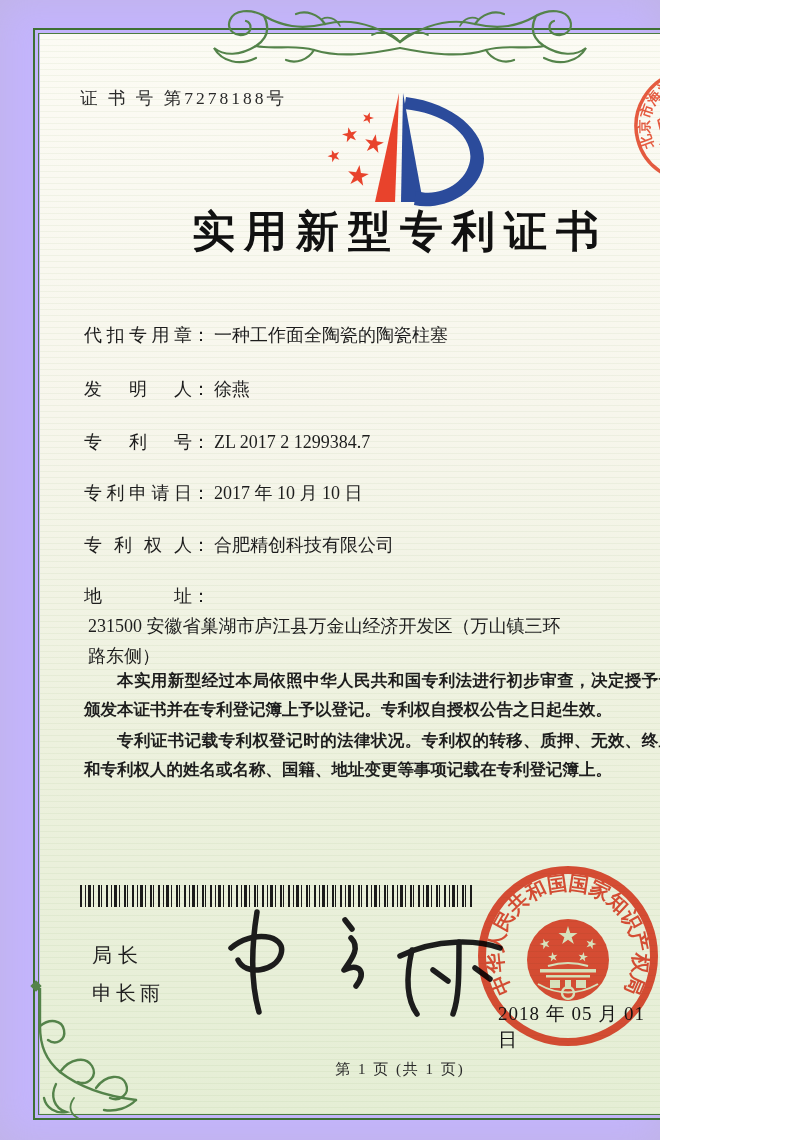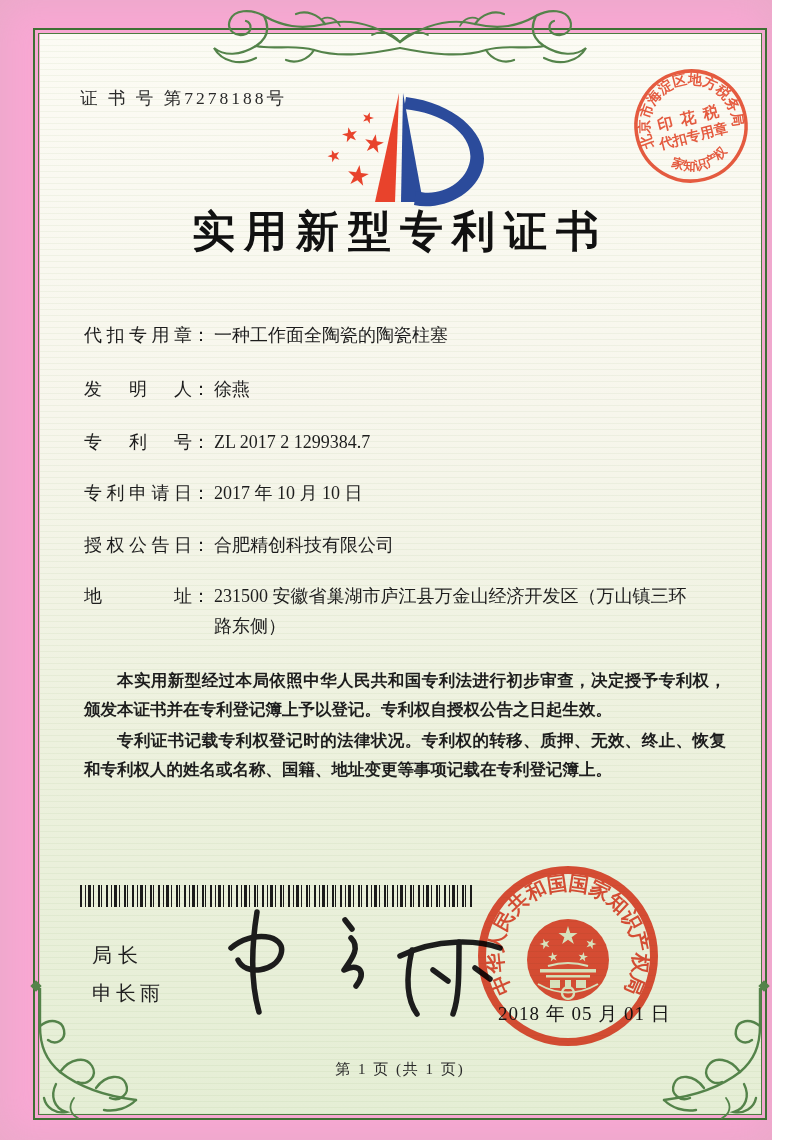--- a/index.html
+++ b/index.html
@@ -1,22 +1,22 @@
 <!DOCTYPE html>
 <html><head>
 <meta charset="utf-8">
 <style>
   * { margin:0; padding:0; box-sizing:border-box; }
   body {
     font-family: "Liberation Serif", "DejaVu Serif", serif;
     background:#ffffff; color:#222;
   }
   .page {
-    position:relative; width:772px; height:1140px;
-    background:#f9a8d4; overflow:hidden;
+    position:relative; width:660px; height:1140px;
+    background:#c4b5fd; overflow:hidden;
     box-shadow: inset 0 0 40px rgba(180,175,160,.25);
   }
   
   .bg-tint {
     position:absolute; left:40px; top:34px; width:722px; height:1080px;
     background:
       repeating-linear-gradient(0deg, rgba(120,160,90,.08) 0 1px, transparent 1px 6px),
       linear-gradient(180deg,#fcfbf4 0%, #f7f6ec 35%, #edf1de 65%, #e5eed5 100%);
     z-index:0;
   }
@@ -174,21 +174,21 @@
   <div class="frow" style="top:374px;">
     <span class="flabel">发明人</span><span class="fcolon">：</span><span class="fval">徐燕</span>
   </div>
   <div class="frow" style="top:427px;">
     <span class="flabel">专利号</span><span class="fcolon">：</span><span class="fval">ZL 2017 2 1299384.7</span>
   </div>
   <div class="frow" style="top:478px;">
     <span class="flabel">专利申请日</span><span class="fcolon">：</span><span class="fval">2017 年 10 月 10 日</span>
   </div>
   <div class="frow" style="top:530px;">
-    <span class="flabel">授权公告日</span><span class="fcolon">：</span><span class="fval">合肥精创科技有限公司</span>
+    <span class="flabel">专利权人</span><span class="fcolon">：</span><span class="fval">合肥精创科技有限公司</span>
   </div>
   <div class="frow" style="top:581px;">
     <span class="flabel">地址</span><span class="fcolon">：</span><span class="fval-wrap">231500 安徽省巢湖市庐江县万金山经济开发区（万山镇三环路东侧）</span>
   </div>
 
   <div class="paras">
     <p>本实用新型经过本局依照中华人民共和国专利法进行初步审查，决定授予专利权，颁发本证书并在专利登记簿上予以登记。专利权自授权公告之日起生效。</p>
     <p>专利证书记载专利权登记时的法律状况。专利权的转移、质押、无效、终止、恢复和专利权人的姓名或名称、国籍、地址变更等事项记载在专利登记簿上。</p>
   </div>
 

